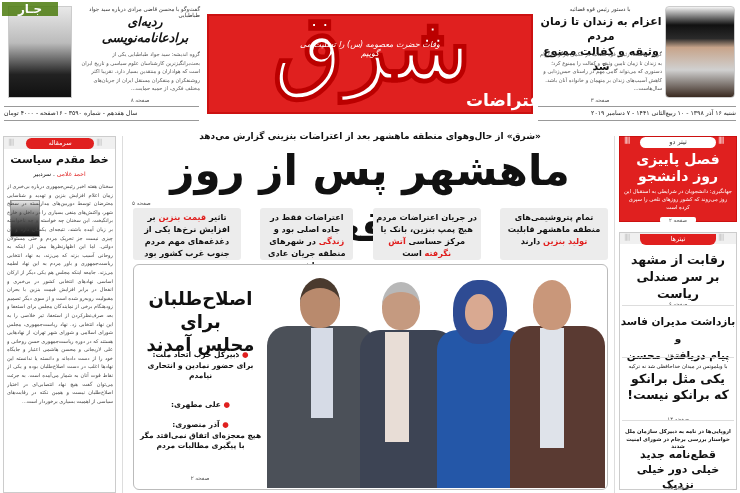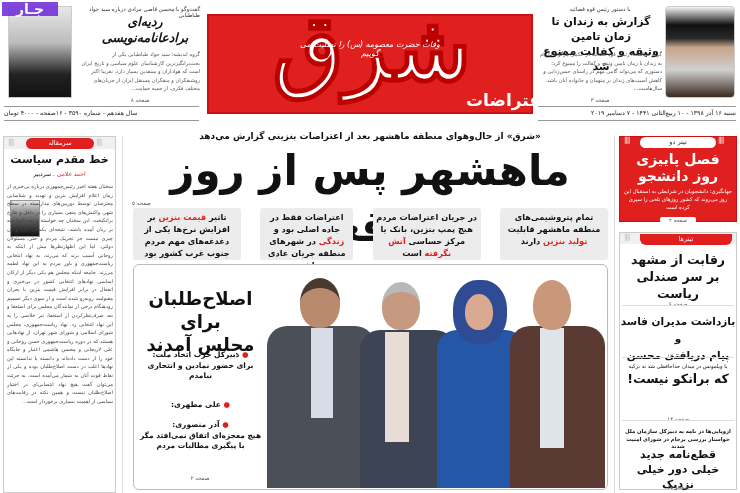--- a/index.html
+++ b/index.html
@@ -31,41 +31,41 @@
 .red{color:#e0201f}
 .photo-frame{border:1px solid #bbb;border-radius:6px;background:#fff}
 .head{position:absolute;border-radius:50% 50% 45% 45%}
 .body{position:absolute;border-radius:20px 20px 0 0}
 .bullet{color:#e0201f}
 </style>
 </head>
 <body>
 
 <div class="abs photo-tl"></div>
-<div class="abs" style="left:2px;top:2px;width:56px;height:14px;background:#6d28d9;opacity:.85;color:#fff;font-weight:bold;font-size:14px;text-align:center;line-height:14px">جـار</div>
+<div class="abs" style="left:2px;top:2px;width:56px;height:14px;background:#4d7c0f;opacity:.85;color:#fff;font-weight:bold;font-size:12px;text-align:center;line-height:14px">جـار</div>
 
 <div class="abs rtl kicker" style="left:80px;top:6px;width:120px;font-size:5.5px">گفت‌وگو با محسن قاضی مرادی درباره سید جواد طباطبایی</div>
 <div class="abs ctr hd-title" style="left:95px;top:14px;width:100px;font-style:italic;">
   <div>ردیه‌ای</div>
   <div>برادعانامه‌نویسی</div>
 </div>
 <div class="abs rtl body-txt" style="left:80px;top:50px;width:120px;height:45px;overflow:hidden;font-size:5.2px;line-height:8.5px">گروه اندیشه: سید جواد طباطبایی یکی از بحث‌برانگیزترین کارشناسان علوم سیاسی و تاریخ ایران است که هواداران و منتقدین بسیار دارد. تقریبا اکثر روشنفکران و متفکران مستقل ایران از جریان‌های مختلف فکری، از حمیه حمایت...</div>
 <div class="abs ctr page-ref" style="left:120px;top:97px;width:40px">صفحه ۸</div>
 <div class="abs hr" style="left:4px;top:106px;width:195px"></div>
 <div class="abs rtl dateline" style="left:4px;top:109px;width:195px;text-align:left;direction:rtl">سال هفدهم - شماره ۳۵۹۰ - ۱۶صفحه - ۴۰۰۰ تومان</div>
 <div class="abs hr" style="left:4px;top:120px;width:195px"></div>
 
 <div class="abs logo-box"></div>
 <div class="abs logo-main">شرق</div>
 <div class="abs logo-sub">وفات حضرت معصومه (س) را تسلیت می گوییم</div>
 <div class="abs logo-ruz">اعتراضات</div>
 
 <div class="abs rtl kicker" style="left:540px;top:6px;width:120px;text-align:center;font-size:5.5px">با دستور رئیس قوه قضائیه</div>
 <div class="abs ctr hd-title" style="left:540px;top:14px;width:122px;font-size:11px;line-height:15px">
-  <div>گزارش به زندان تا زمان تامین</div>
+  <div>اعزام به زندان تا زمان مردم</div>
   <div>وثیقه و کفالت ممنوع شد</div>
 </div>
 <div class="abs rtl body-txt" style="left:540px;top:50px;width:122px;height:45px;overflow:hidden;font-size:5.2px;line-height:8.5px">گروه سیاست: رئیس قوه قضائیه در حکمی هرگونه اعزام به زندان تا زمان تامین وثیقه و کفالت را ممنوع کرد؛ دستوری که می‌تواند گامی مهم در راستای حبس‌زدایی و کاهش آسیب‌های زندان بر متهمان و خانواده آنان باشد. سال‌هاست...</div>
 <div class="abs ctr page-ref" style="left:580px;top:97px;width:40px">صفحه ۳</div>
 <div class="abs photo-tr"></div>
 <div class="abs hr" style="left:538px;top:106px;width:198px"></div>
 <div class="abs rtl dateline" style="left:538px;top:109px;width:198px">شنبه ۱۶ آذر ۱۳۹۸ - ۱۰ ربیع‌الثانی ۱۴۴۱ - ۷ دسامبر ۲۰۱۹</div>
 <div class="abs hr" style="left:538px;top:120px;width:198px"></div>
 
 <div class="abs panel" style="left:3px;top:136px;width:113px;height:357px;background:#fff">
@@ -154,38 +154,39 @@
   <div>فصل پاییزی</div>
   <div>روز دانشجو</div>
 </div>
 <div class="abs rtl" style="left:623px;top:187px;width:110px;font-size:5.3px;line-height:8px;color:#fff;text-align:center">جهانگیری: دانشجویان در شرایطی به استقبال این روز می‌روند که کشور روزهای تلخی را سپری کرده است</div>
 <div class="abs ctr page-ref" style="left:660px;top:217px;width:36px;background:#fff;font-size:5.3px;border-radius:2px">صفحه ۲</div>
 
 <div class="abs panel" style="left:619px;top:232px;width:118px;height:258px;background:#fff"></div>
 <div class="abs" style="left:620px;top:233px;width:116px;height:11px;background:#f0f0f0"></div>
 <div class="abs stripes" style="left:624px;top:233px">||||</div>
 <div class="abs stripes" style="left:718px;top:233px">||||</div>
-<div class="abs red-pill" style="left:640px;top:234px;width:92px;border-radius:0 0 6px 6px">تیترها</div>
+<div class="abs red-pill" style="left:640px;top:234px;width:76px;border-radius:0 0 6px 6px">تیترها</div>
 
 <div class="abs ctr big-bold" style="left:619px;top:251px;width:118px;font-size:12.5px;line-height:17px;direction:rtl">
   <div>رقابت از مشهد</div>
   <div>بر سر صندلی ریاست</div>
 </div>
 <div class="abs ctr page-ref" style="left:660px;top:301px;width:36px">صفحه ۶</div>
 <div class="abs hr" style="left:622px;top:305px;width:112px;background:#ddd"></div>
 
 <div class="abs ctr" style="left:619px;top:313px;width:118px;font-size:10.5px;line-height:17px;direction:rtl;font-weight:bold">
   <div>بازداشت مدیران فاسد و</div>
   <div>پیام دریافتی محسن</div>
 </div>
 <div class="abs ctr page-ref" style="left:660px;top:353px;width:36px">صفحه ۱۳</div>
 <div class="abs hr" style="left:622px;top:357px;width:112px;background:#ddd"></div>
 
 <div class="abs ctr" style="left:621px;top:363px;width:114px;font-size:5.3px;direction:rtl">با ویلموتس در میدان خداحافظی شد نه ترکیه</div>
 <div class="abs ctr big-bold" style="left:619px;top:371px;width:118px;font-size:12.5px;line-height:16px;direction:rtl">
+  <div>یکی مثل برانکو</div>
   <div>که برانکو نیست!</div>
 </div>
 <div class="abs ctr page-ref" style="left:660px;top:416px;width:36px">صفحه ۱۴</div>
 <div class="abs hr" style="left:622px;top:420px;width:112px;background:#ddd"></div>
 
 <div class="abs ctr" style="left:621px;top:428px;width:114px;font-size:5.3px;line-height:7.5px;direction:rtl;font-weight:bold">اروپایی‌ها در نامه به دبیرکل سازمان ملل خواستار بررسی برجام در شورای امنیت شدند</div>
 <div class="abs ctr big-bold" style="left:619px;top:447px;width:118px;font-size:11px;line-height:15px;direction:rtl">
   <div>قطع‌نامه جدید</div>
   <div>خیلی دور خیلی نزدیک</div>
 </div>

